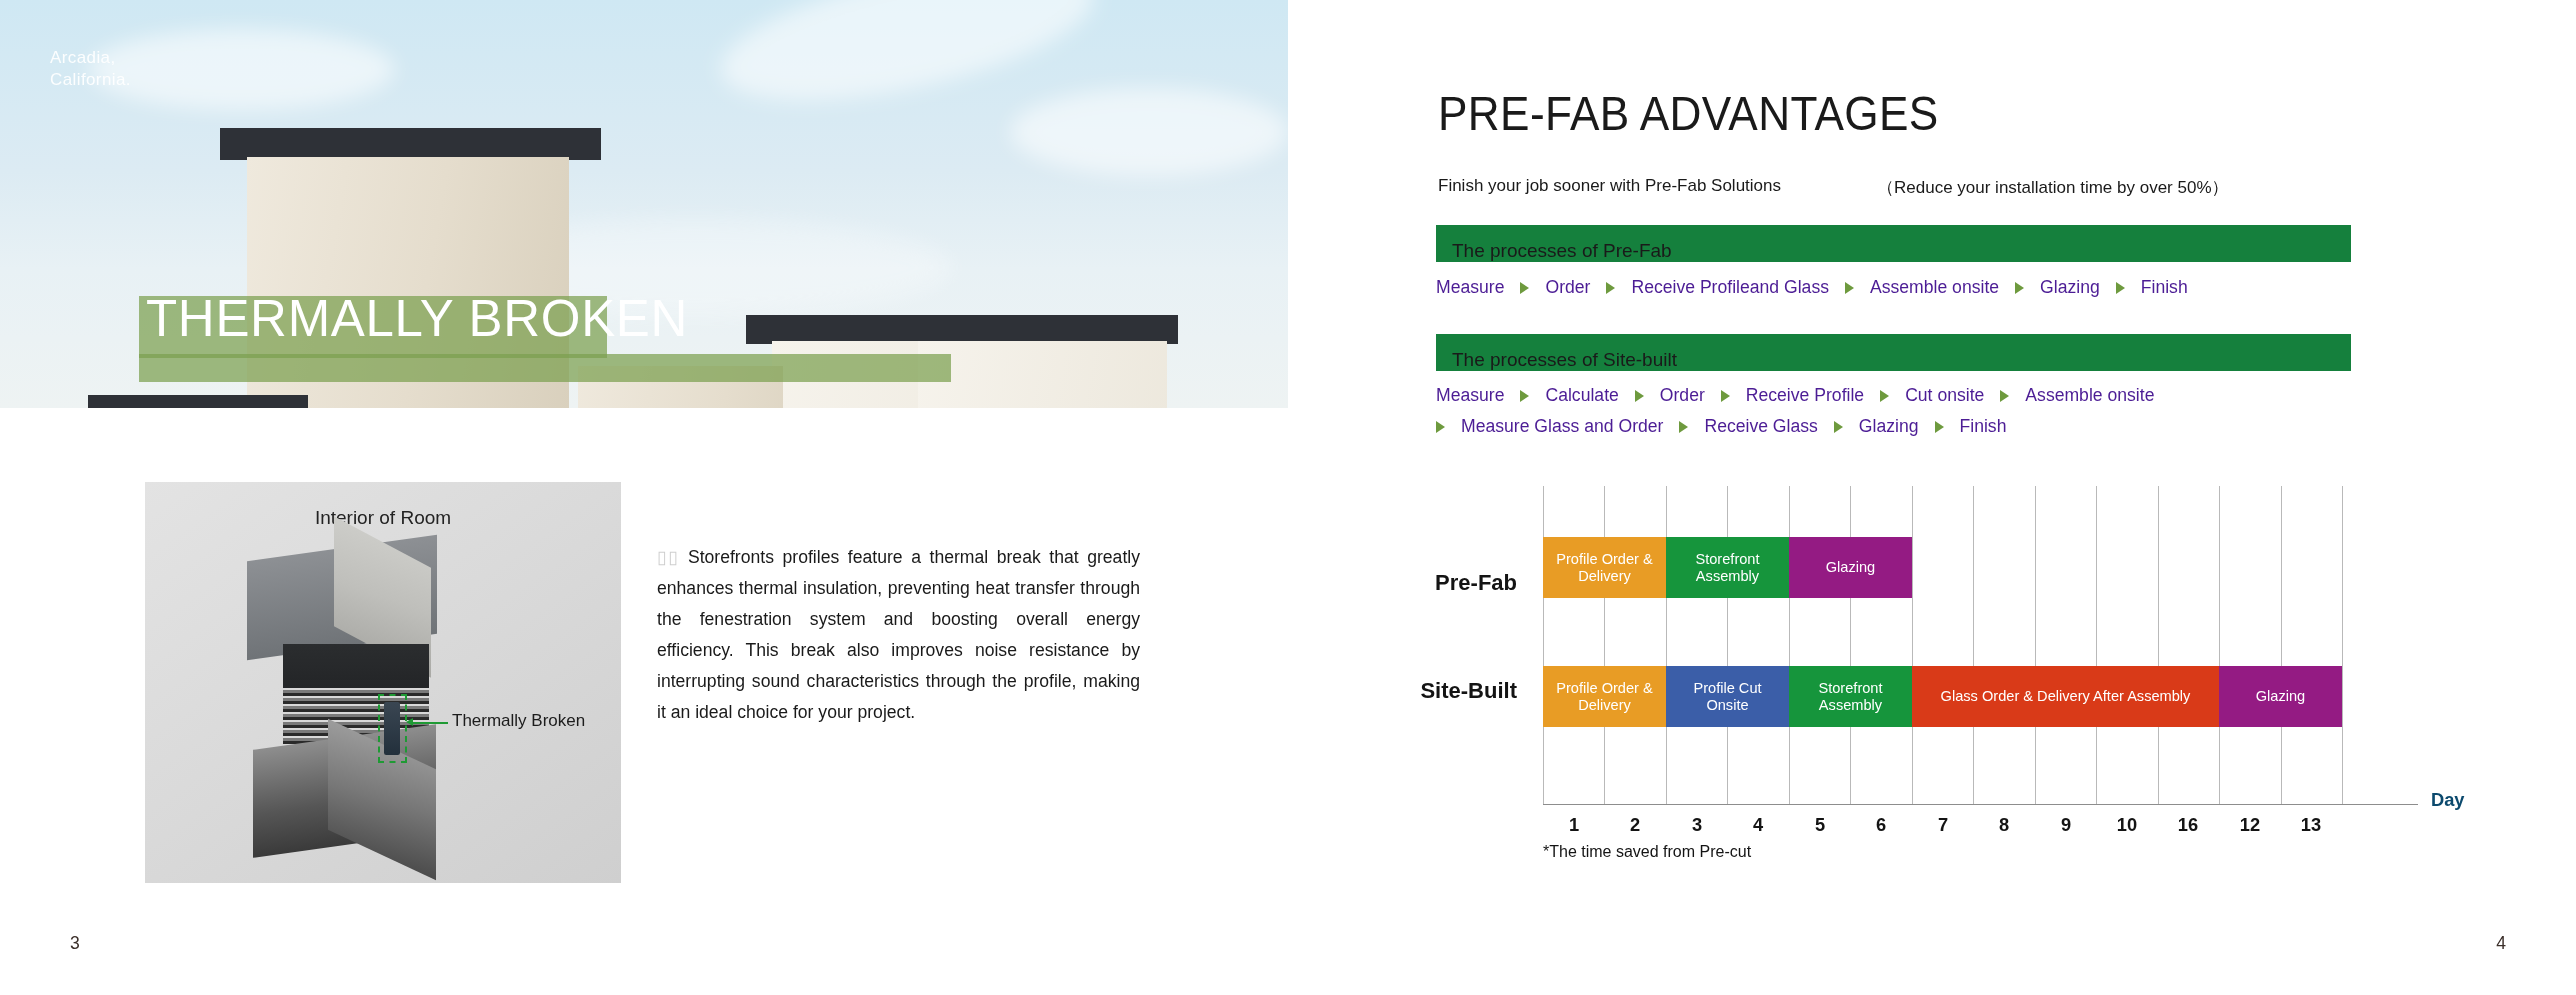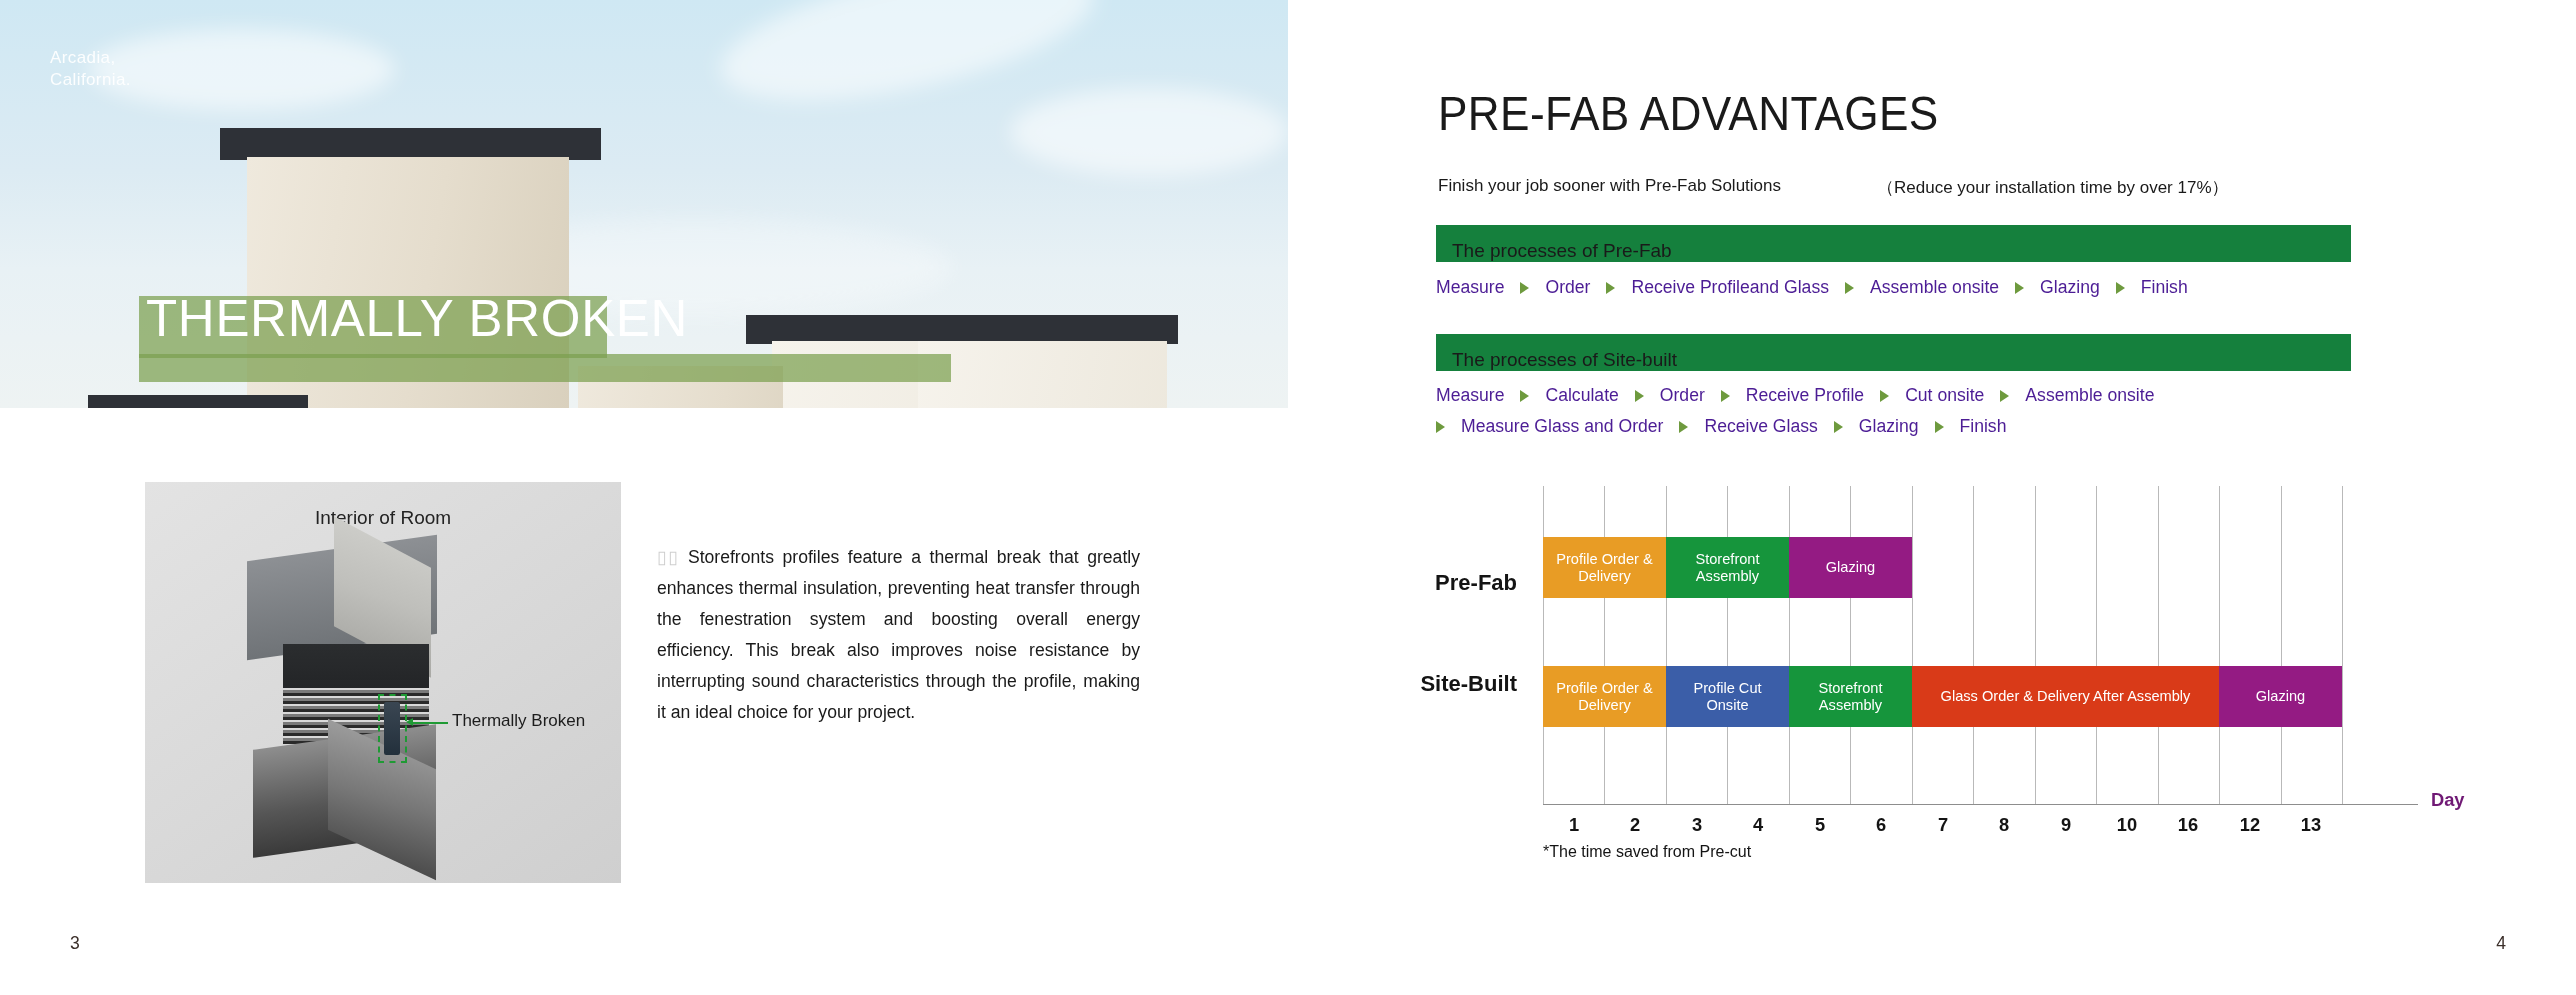--- a/index.html
+++ b/index.html
@@ -159,26 +159,26 @@
   
   .gantt { position: absolute; left: 1543px; top: 486px; width: 806px; height: 318px; }
   .grid-col {
     position: absolute; top: 0; bottom: 0; width: 0;
     border-left: 1.1px solid #b9b9b9;
   }
   .axis-base {
     position: absolute; left: 0; top: 318px; width: 875px; height: 0;
     border-top: 1.1px solid #8d8d8d;
   }
-  .axis-day-label { position: absolute; left: 888px; top: 303px; font-size: 18.3px; font-weight: 700; color:#701a75; }
+  .axis-day-label { position: absolute; left: 888px; top: 303px; font-size: 18.3px; font-weight: 700; color:#0c4a6e; }
   .tick { position: absolute; top: 328px; font-size: 18.3px; font-weight: 700; color:#141414; transform: translateX(-50%); }
 
   .row-label { position: absolute; font-size: 22px; font-weight: 700; color: #141414; transform: translateX(-100%); white-space: nowrap; }
   .row-label.prefab { left: -26px; top: 84px; }
-  .row-label.site   { left: -26px; top: 185px; }
+  .row-label.site   { left: -26px; top: 192px; }
 
   .bar {
     position: absolute; height: 61px;
     display: flex; align-items: center; justify-content: center;
     color: #ffffff; font-size: 14.6px; line-height: 1.16; text-align: center;
     padding: 0 4.4px;
   }
   .bar.r1 { top: 51px; }
   .bar.r2 { top: 180px; }
 
@@ -235,21 +235,21 @@
     <div class="folio folio-left">3</div>
   </div>
 
   <div class="page-right">
     <div class="folio folio-right">4</div>
   </div>
 
   <div class="r-title">PRE-FAB ADVANTAGES</div>
   <div class="r-subrow">
     <span class="s1">Finish your job sooner with Pre-Fab Solutions</span>
-    <span class="s2">（Reduce your installation time by over 17%）</span>
+    <span class="s2">（Reduce your installation time by over 50%）</span>
   </div>
 
   <div class="sec-head h1">
     <span>The processes of Pre-Fab</span>
   </div>
   <div class="flow f1" id="flow1">
       <div class="step">Measure</div>
       <div class="arw" style="border-left-color: rgb(110, 154, 62);"></div>
       <div class="step">Order</div>
       <div class="arw" style="border-left-color: rgb(110, 154, 62);"></div>

